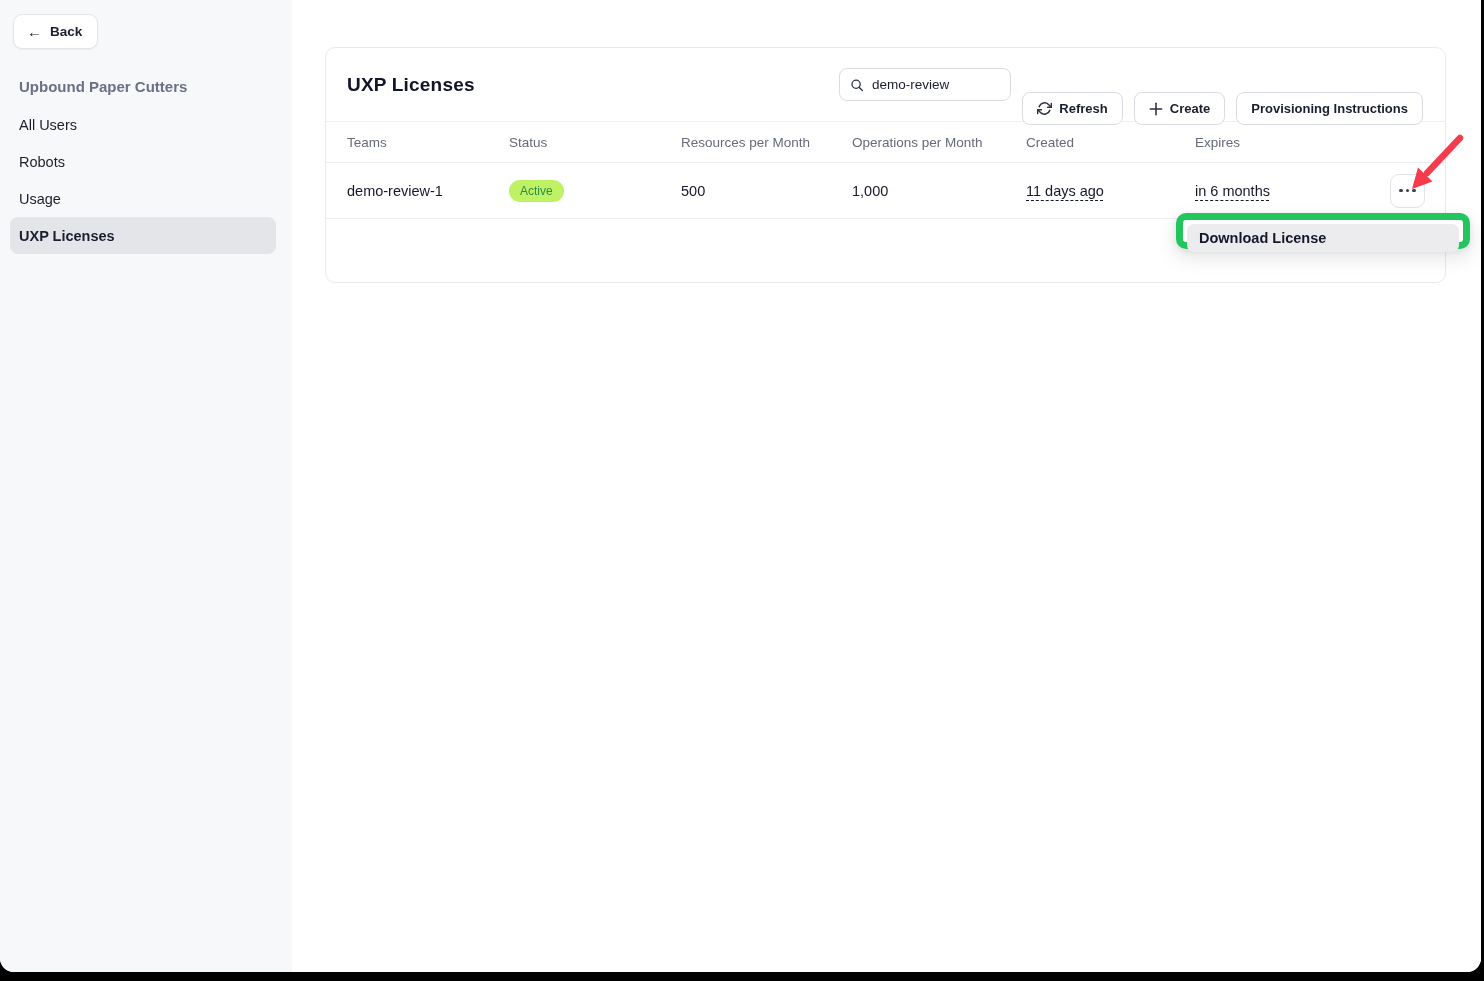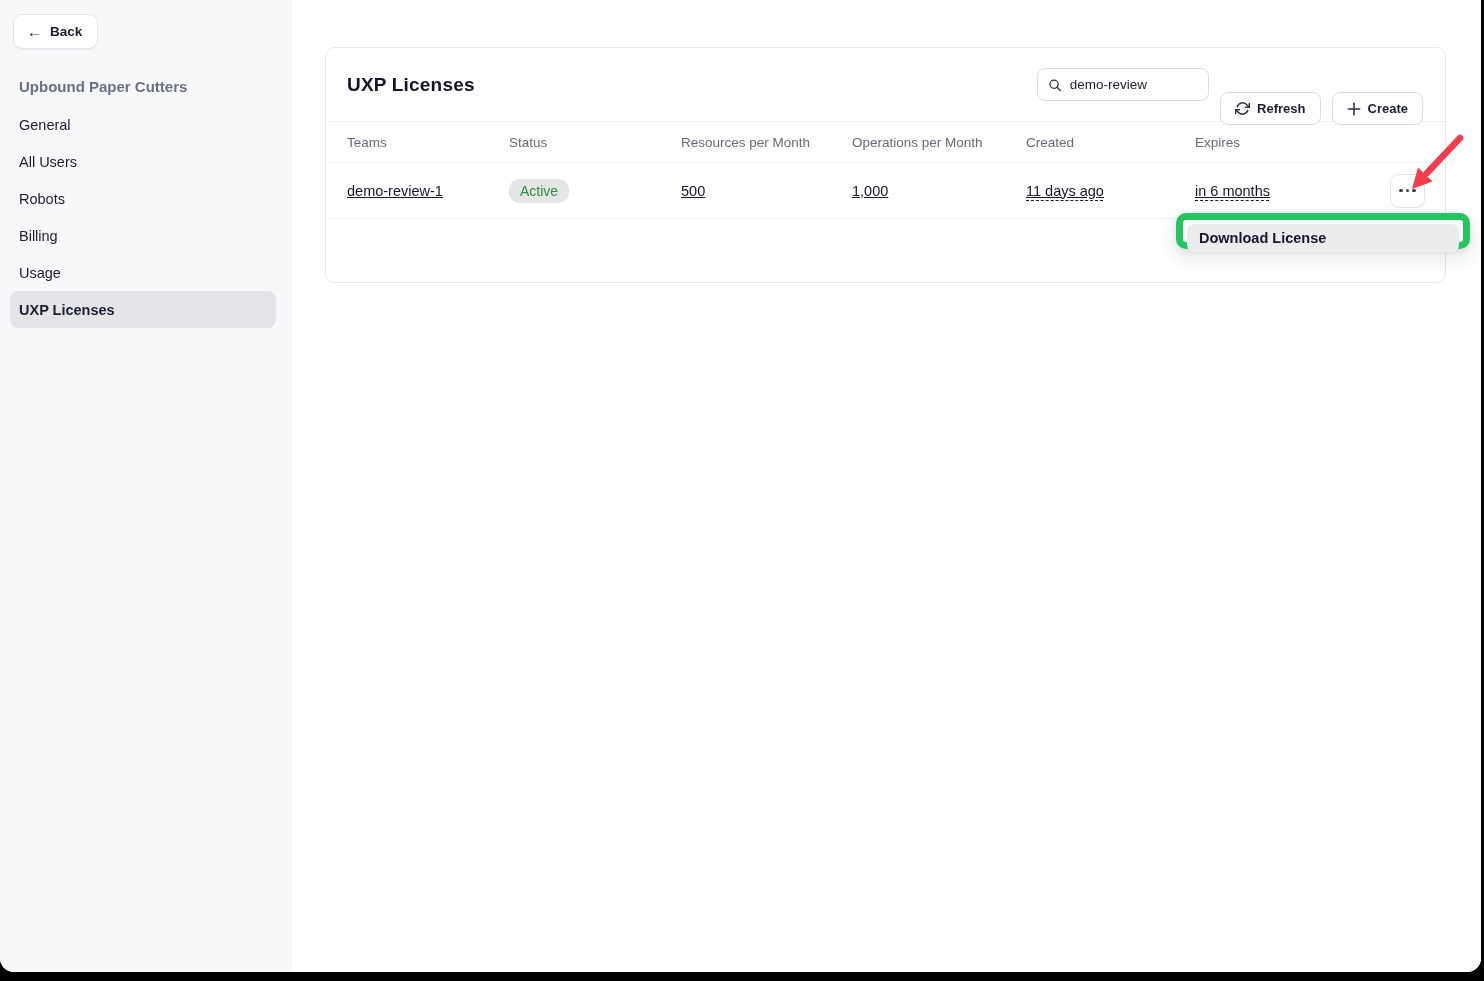--- a/index.html
+++ b/index.html
@@ -34,23 +34,23 @@
                 padding:0 10px; border:1px solid #d9dce2; border-radius:8px; background:#fff; }
   .search-box input { border:none; outline:none; width:100%; font-size:13.5px;
                       color:#1b1e2e; font-family:"Liberation Sans", sans-serif; background:transparent; }
   .btn { display:inline-flex; align-items:center; gap:7px; height:33px; padding:0 14px;
          background:#fff; border:1px solid #d9dce2; border-radius:8px;
          font-size:13px; font-weight:bold; color:#1b1e2e; cursor:pointer; white-space:nowrap;margin-top:48px; }
 
   .grid-row { display:grid; grid-template-columns:162px 172px 171px 174px 169px 178px 1fr;
               align-items:center; padding-left:21px; }
   .thead { height:41px; border-bottom:1px solid #edeff3; color:#666b78; font-size:13.5px; }
-  .trow { height:56px; border-bottom:1px solid #edeff3; font-size:14.5px; color:#15182a;text-decoration:underline; }
-  .badge { display:inline-block; padding:4px 11px; background:#e5e5e5; color:#2f8c44;
-           font-size:14px; border-radius:11px; }
+  .trow { height:56px; border-bottom:1px solid #edeff3; font-size:14.5px; color:#15182a; }
+  .badge { display:inline-block; padding:4px 11px; background:#bef264; color:#2f8c44;
+           font-size:12px; border-radius:11px; }
   .dashed-link { text-decoration:underline dashed; text-underline-offset:4px;
                  text-decoration-thickness:1px; color:#15182a; cursor:pointer; }
   .actions-cell { display:flex; justify-content:flex-end; padding-right:20px; }
   .dots-btn { width:35px; height:34px; background:#fff; border:1px solid #e3e5ea;
               border-radius:9px; display:flex; align-items:center; justify-content:center;
               gap:3px; cursor:pointer; }
   .dots-btn i { width:3.5px; height:3.5px; border-radius:50%; background:#3a3f52; }
   .card-footer { display:flex; align-items:center; height:64px; padding-left:21px;
                  font-size:14.5px; color:#15182a; }
 
@@ -71,24 +71,22 @@
 
 <div class="window">
 
   <aside class="sidebar">
     <button class="back-btn">
       <span class="back-arrow">←</span>
       <span>Back</span>
     </button>
     <div class="org-title">Upbound Paper Cutters</div>
     <nav class="nav">
-      <div class="nav-item">General</div>
       <div class="nav-item">All Users</div>
       <div class="nav-item">Robots</div>
-      <div class="nav-item">Billing</div>
       <div class="nav-item">Usage</div>
       <div class="nav-item selected">UXP Licenses</div>
     </nav>
   </aside>
 
   <section class="main">
     <div class="card">
 
       <div class="card-header">
         <div class="card-title">UXP Licenses</div>
@@ -107,20 +105,23 @@
               <path d="M3.51 9a9 9 0 0 1 14.85-3.36L23 10M1 14l4.64 4.36A9 9 0 0 0 20.49 15"></path>
             </svg>
             <span>Refresh</span>
           </button>
           <button class="btn">
             <svg width="14" height="14" viewBox="0 0 16 16" fill="none" stroke="#2c3040" stroke-width="1.8" stroke-linecap="round">
               <line x1="8" y1="1.5" x2="8" y2="14.5"></line>
                 <line x1="1.5" y1="8" x2="14.5" y2="8"></line>
             </svg>
             <span>Create</span>
+          </button>
+          <button class="btn">
+            <span>Provisioning Instructions</span>
           </button>
         </div>
       </div>
 
       <div class="grid-row thead">
         <div>Teams</div>
         <div>Status</div>
         <div>Resources per Month</div>
         <div>Operations per Month</div>
         <div>Created</div>

